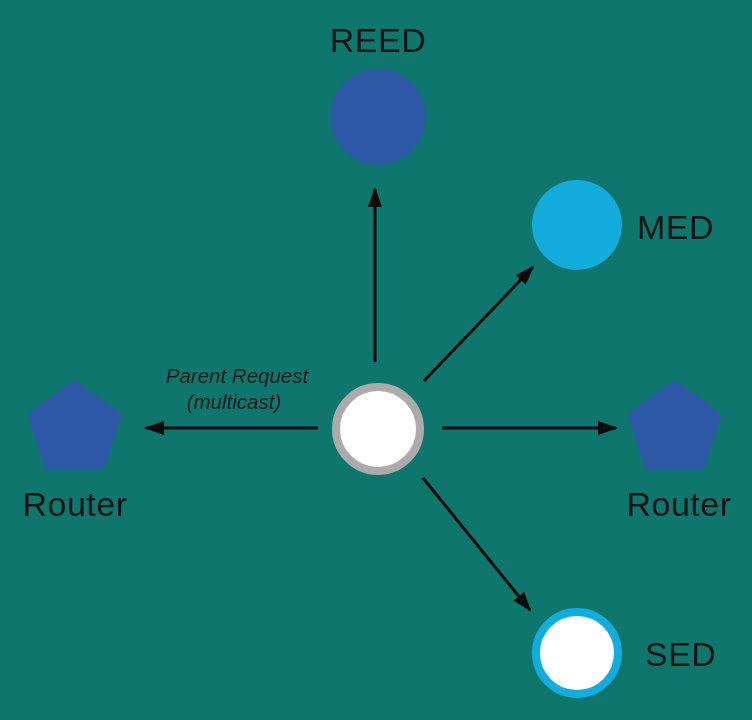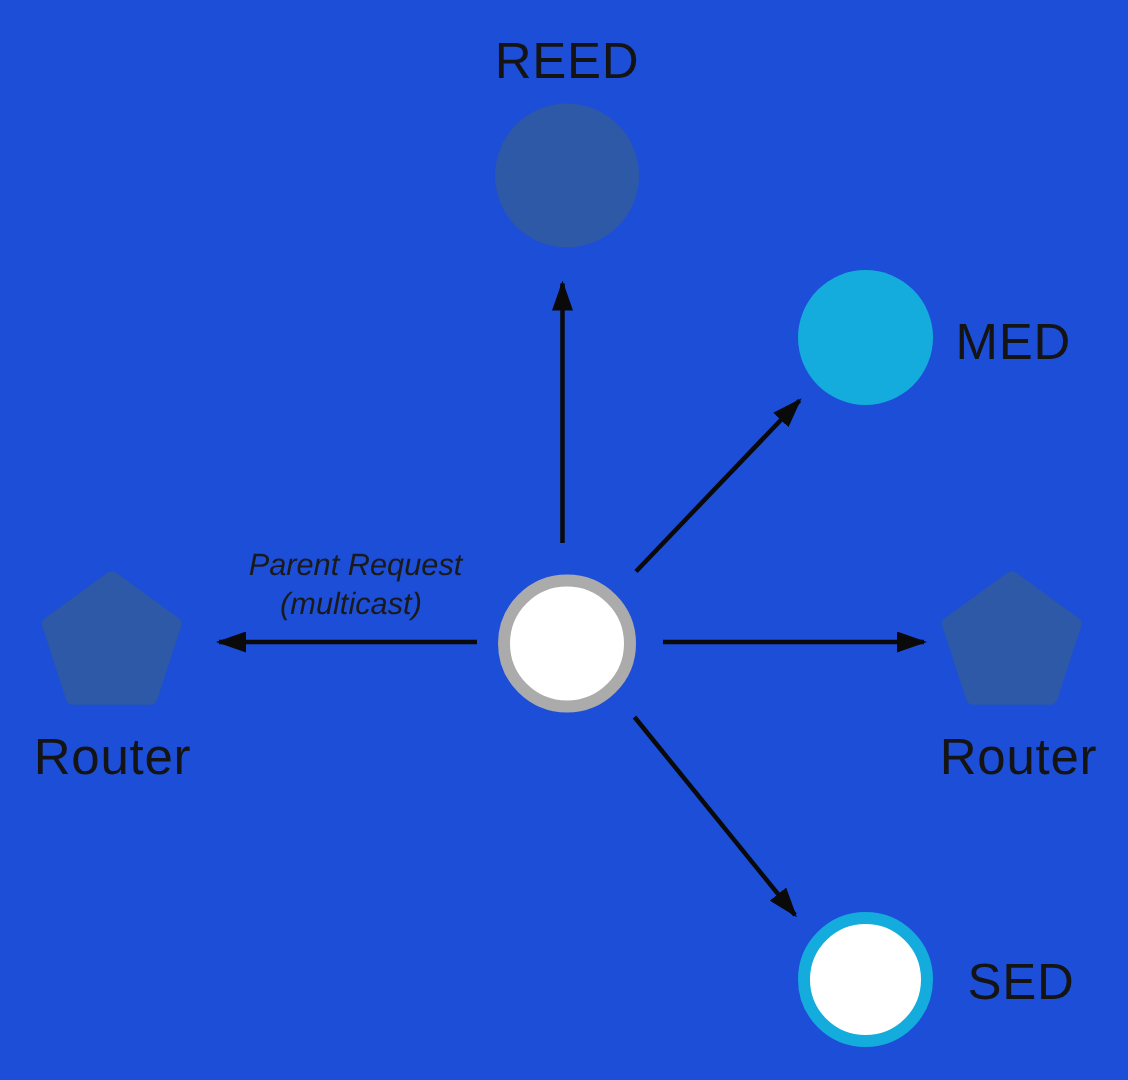--- a/index.html
+++ b/index.html
@@ -4,21 +4,21 @@
 <style>
   html, body {
     margin: 0;
     padding: 0;
     background: #ffffff;
   }
   .stage {
     position: relative;
     width: 752px;
     height: 720px;
-    background: #1d4ed8;
+    background: #0f766e;
     overflow: hidden;
   }
   svg text {
     font-family: "Liberation Sans", "DejaVu Sans", sans-serif;
   }
   .node-label {
     font-size: 34px;
     fill: #141414;
     letter-spacing: 0.5px;
   }

